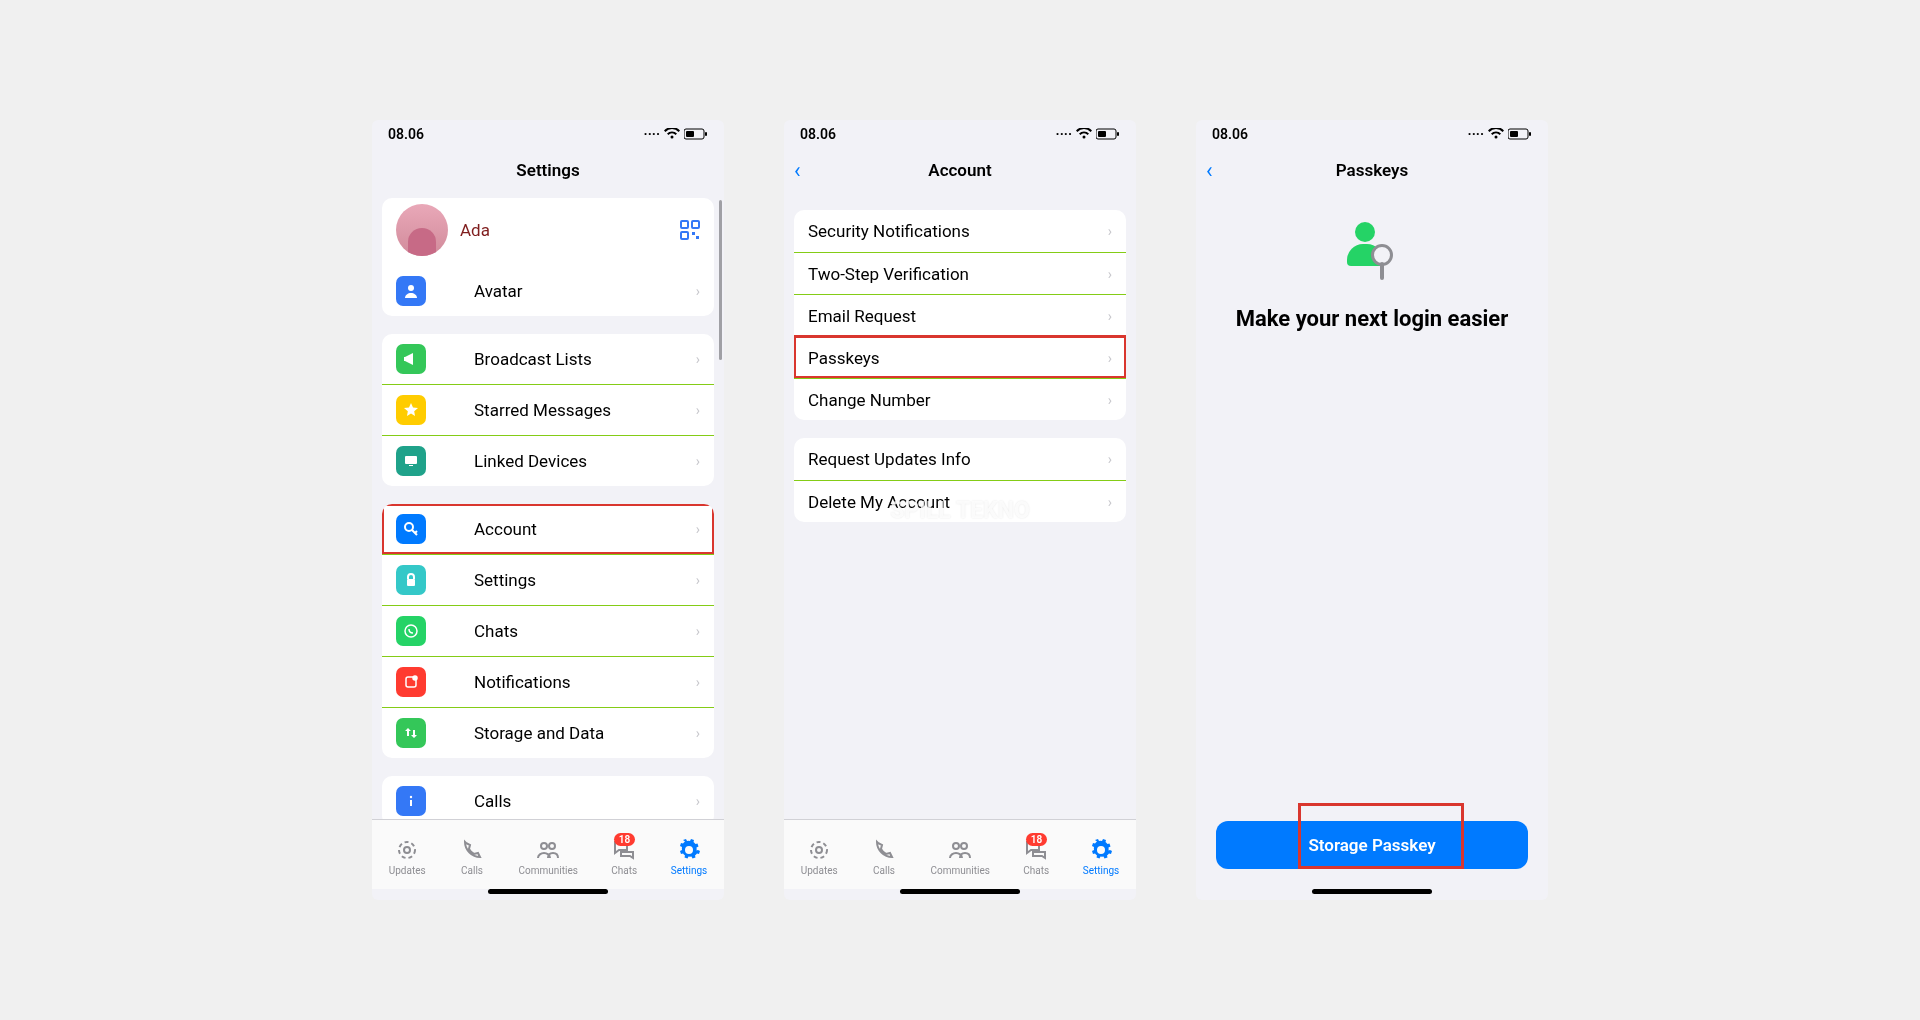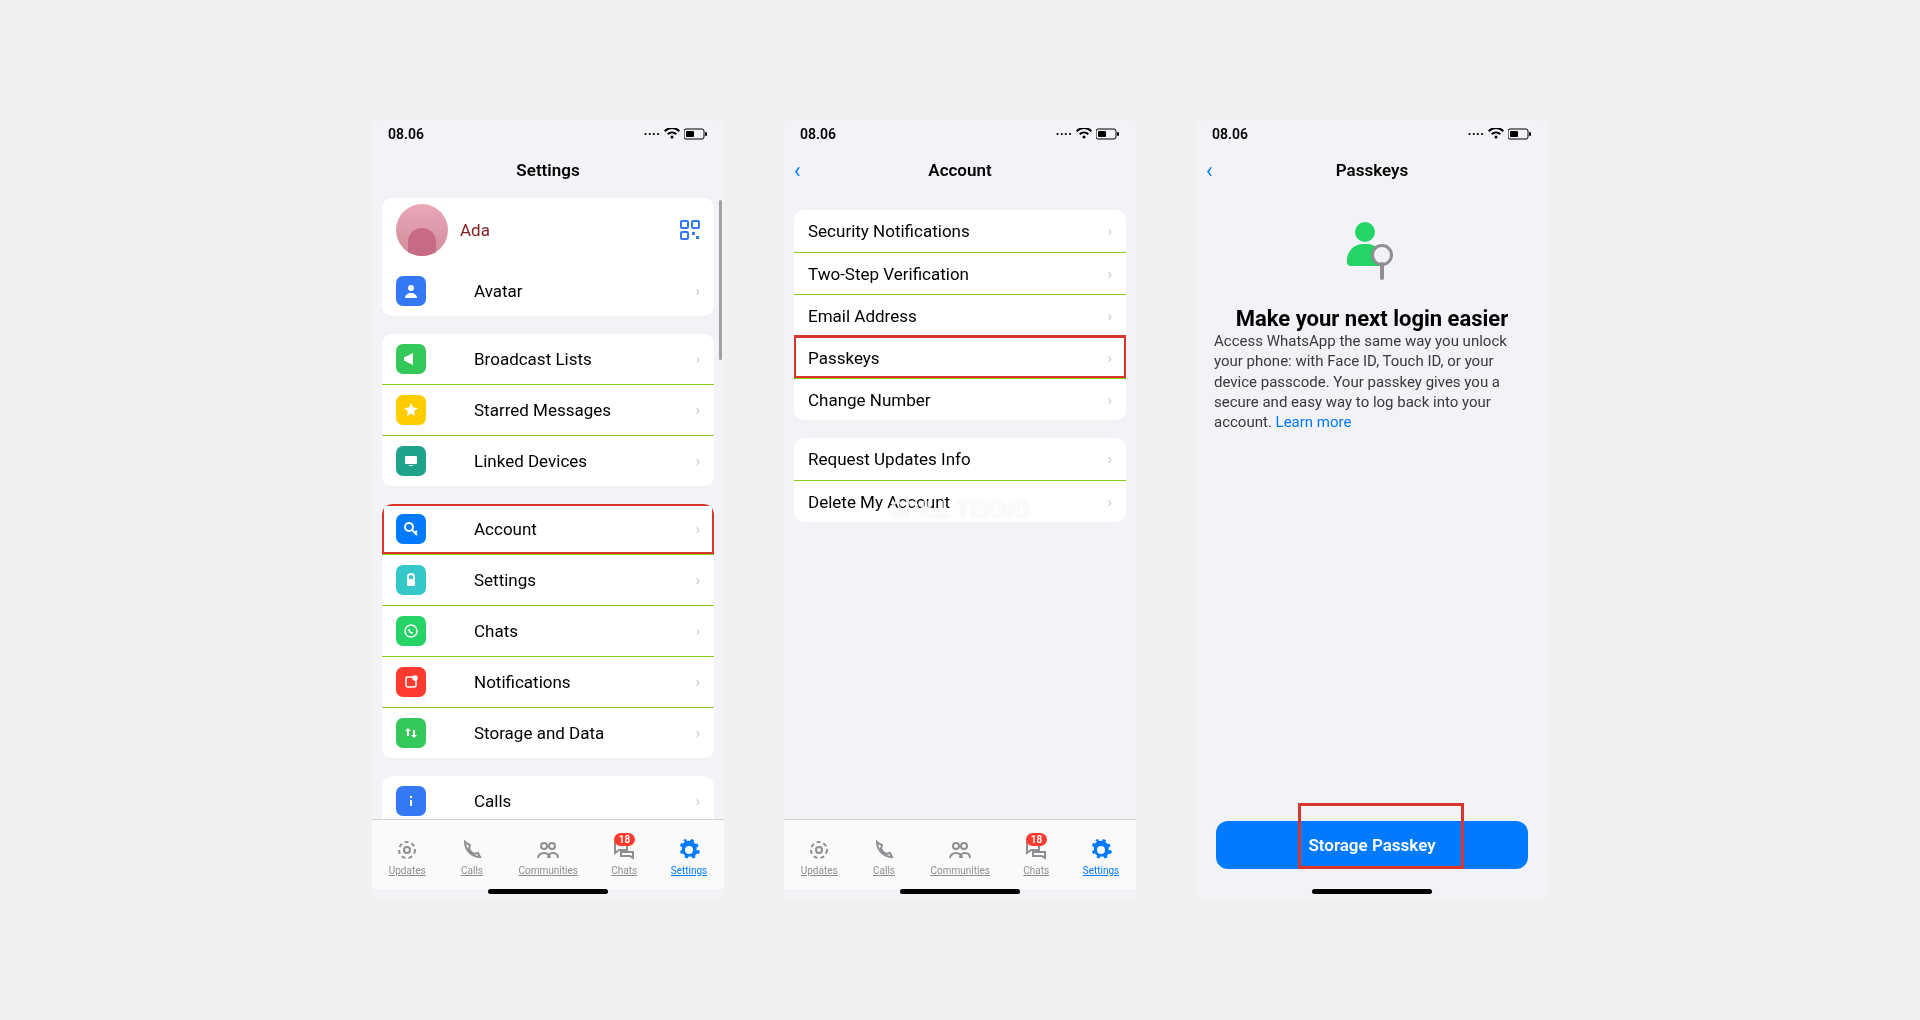--- a/index.html
+++ b/index.html
@@ -121,21 +121,20 @@
   }
   .tab-item {
     display: flex;
     flex-direction: column;
     align-items: center;
     gap: 2px;
     font-size: 10px;
     color: #8e8e93;
     cursor: pointer;
     position: relative;
-    text-decoration: underline;
   }
   .tab-item.active { color: #007aff; }
   .tab-icon { width: 26px; height: 26px; display:flex; align-items:center; justify-content:center; }
   .badge {
     position: absolute;
     top: -4px;
     right: 2px;
     background: #ff3b30;
     color: #fff;
     font-size: 10px;
@@ -164,21 +163,21 @@
     display: flex;
     flex-direction: column;
     align-items: center;
     padding: 28px 8px 0 8px;
   }
   .hero-icon { width: 70px; height: 64px; position: relative; margin-bottom: 22px; }
   .hero-head { width: 20px; height: 20px; background:#25d366; border-radius:50%; position:absolute; top:2px; left:18px; }
   .hero-body { width: 36px; height: 22px; background:#25d366; border-radius:16px 16px 4px 4px; position:absolute; top:24px; left:10px; }
   .hero-key-ring { width:22px; height:22px; border:3px solid #8e8e93; border-radius:50%; position:absolute; top:24px; left:34px; background:#f2f2f7; }
   .hero-key-stem { width:4px; height:18px; background:#8e8e93; position:absolute; top:42px; left:43px; border-radius:2px;}
-  .hero-title { font-size: 22px; font-weight: 700; color: #000; text-align:center; }
+  .hero-title { font-size: 22px; font-weight: 700; color: #000; margin-bottom: 18px; text-align:center; }
   .hero-desc { font-size: 15px; color: #3a3a3c; line-height: 1.35; }
   .learn-more { color: #007aff; }
   .create-btn {
     background: #007aff;
     color: #fff;
     font-size: 17px;
     font-weight: 600;
     border-radius: 12px;
     text-align: center;
     padding: 14px 0;
@@ -430,21 +429,21 @@
     <div class="section">
       <div class="row">
         <span class="row-label">Security Notifications</span>
         <span class="chevron">›</span>
       </div>
       <div class="row">
         <span class="row-label">Two-Step Verification</span>
         <span class="chevron">›</span>
       </div>
       <div class="row">
-        <span class="row-label">Email Address</span>
+        <span class="row-label">Email Request</span>
         <span class="chevron">›</span>
       </div>
       <div class="row highlight-red">
         <span class="row-label">Passkeys</span>
         <span class="chevron">›</span>
       </div>
       <div class="row">
         <span class="row-label">Change Number</span>
         <span class="chevron">›</span>
       </div>
@@ -533,23 +532,20 @@
   </div>
   <div class="content" style="display:flex;flex-direction:column;">
     <div class="passkey-hero">
       <div class="hero-icon">
         <div class="hero-head"></div>
         <div class="hero-body"></div>
         <div class="hero-key-ring"></div>
         <div class="hero-key-stem"></div>
       </div>
       <div class="hero-title">Make your next login easier</div>
-      <div class="hero-desc">
-        <span>Access WhatsApp the same way you unlock your phone: with Face ID, Touch ID, or your device passcode. Your passkey gives you a secure and easy way to log back into your account. </span><a class="learn-more">Learn more</a>
-      </div>
     </div>
     <div class="flex-fill"></div>
     <div class="create-btn">
       <span>Storage Passkey</span>
       <div class="btn-highlight"></div>
     </div>
   </div>
   <div class="home-indicator"></div>
 </div>
 

